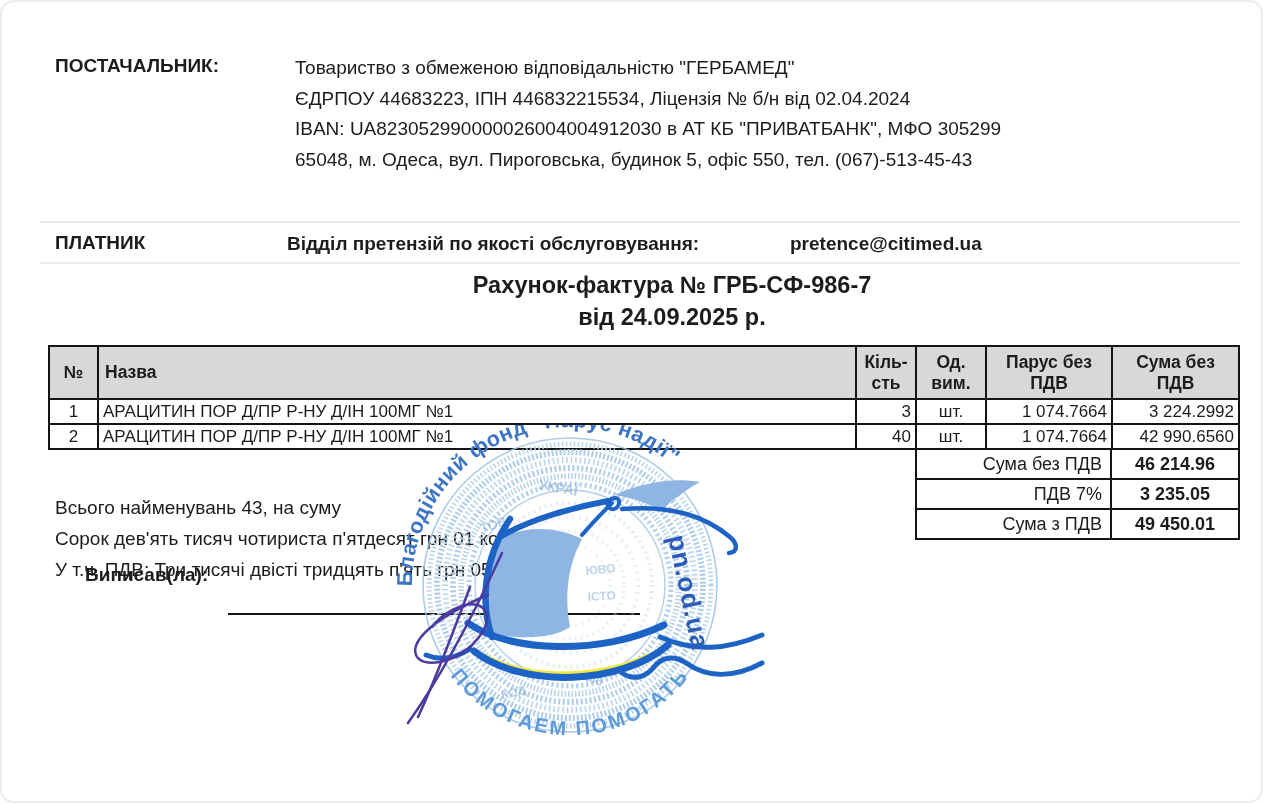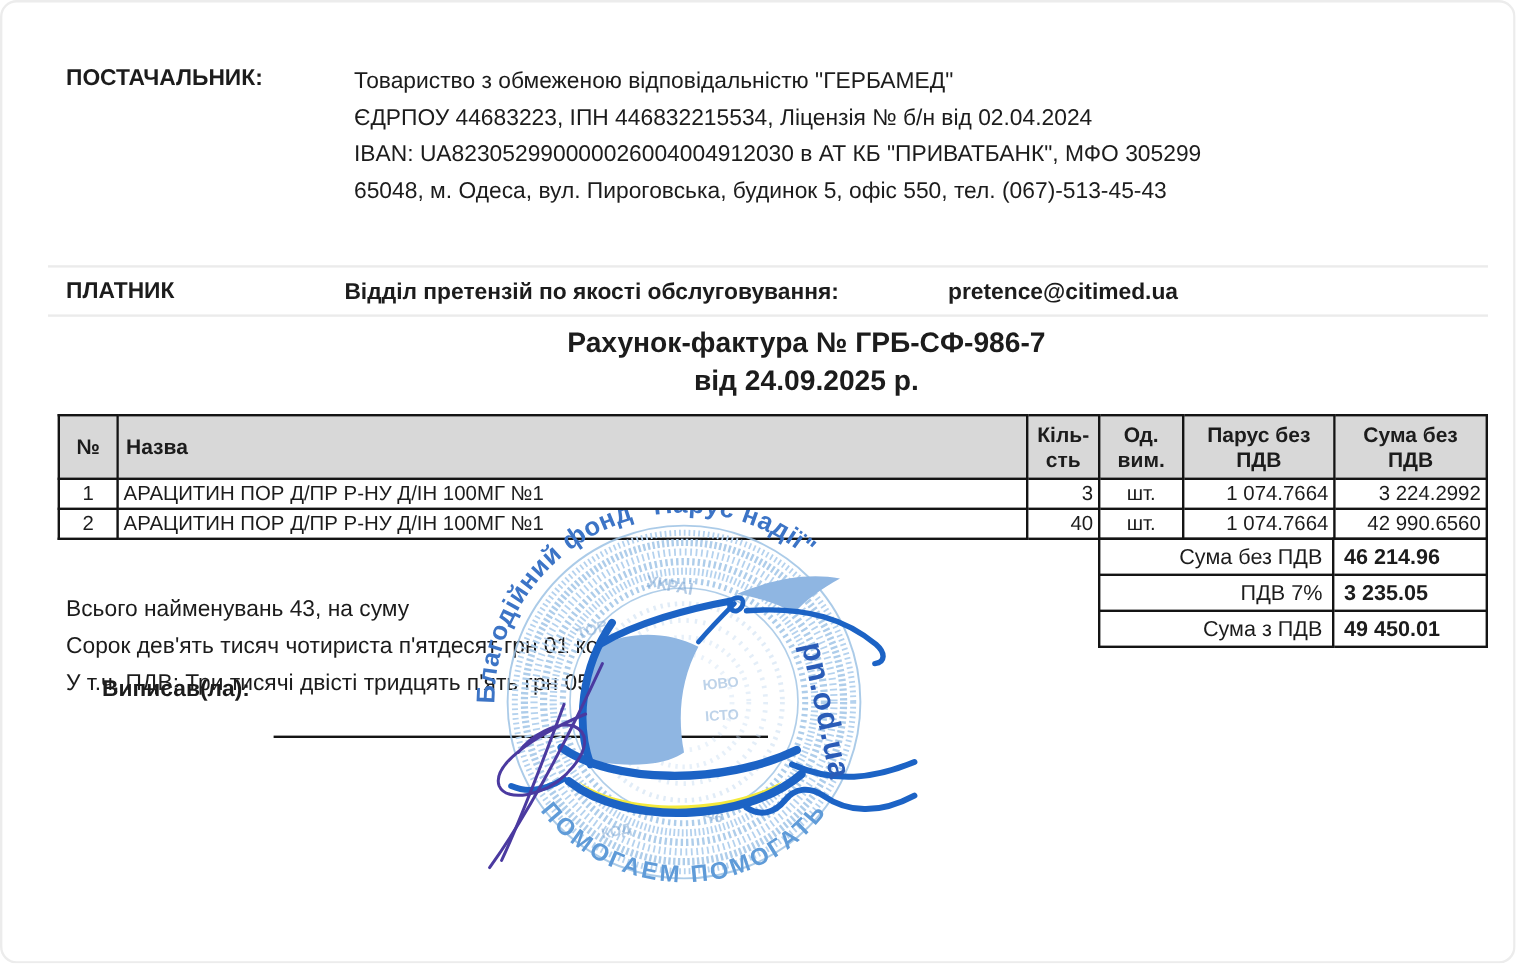--- a/index.html
+++ b/index.html
@@ -17,21 +17,21 @@
   table.items{border-collapse:collapse;table-layout:fixed;width:1190px;}
   table.items td,table.items th{border:2px solid #141414;overflow:hidden;}
   table.items th{background:#d8d8d8;font-size:17.5px;font-weight:bold;white-space:pre-line;line-height:21px;padding:2px 4px;vertical-align:middle;}
   table.items th.name{text-align:left;padding-left:6px;}
   table.items td{font-size:17px;padding:1px 4px;white-space:nowrap;}
   td.c{text-align:center;} td.r{text-align:right;} td.l{text-align:left;padding-left:6px;margin-left:17px;}
   
   table.totals{border-collapse:collapse;table-layout:fixed;width:323px;}
   table.totals td{border:2px solid #141414;font-size:18px;padding:2px 8px;white-space:nowrap;}
   table.totals td.tl{text-align:right;}
-  table.totals td.tv{text-align:left;font-weight:bold;}
+  table.totals td.tv{text-align:center;font-weight:bold;}
   .summary{line-height:31px;font-size:19px;white-space:nowrap;}
   .sigline{border-top:2px solid #141414;height:0;}
 </style>
 </head>
 <body>
 
 <div class="page">
 
   <div class="abs streak" style="left:40px;top:221px;width:1200px;"></div>
   <div class="abs streak" style="left:40px;top:262px;width:1200px;"></div>

